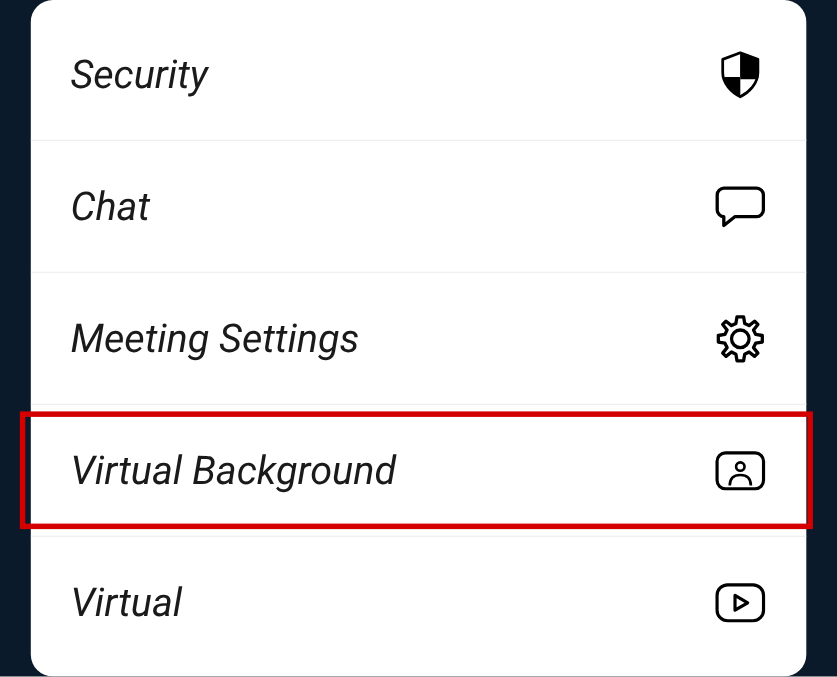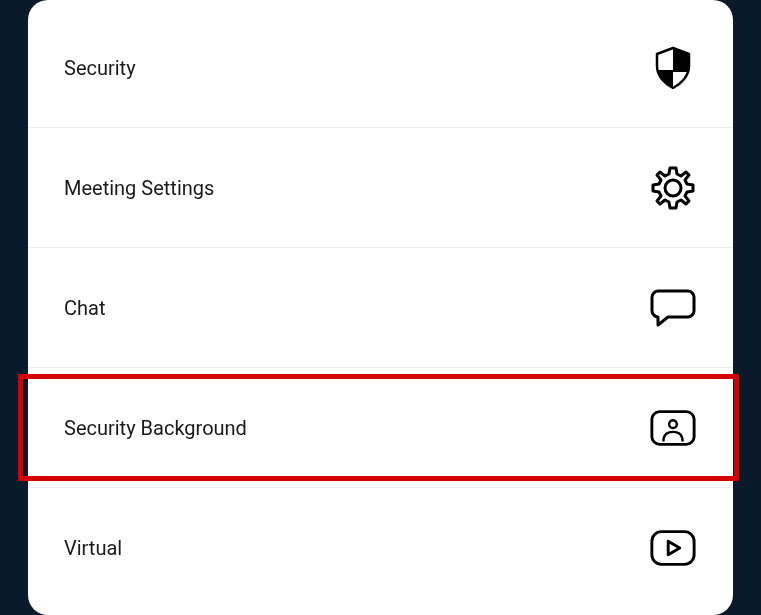--- a/index.html
+++ b/index.html
@@ -28,23 +28,24 @@
       justify-content: space-between;
       padding: 0 36px;
       height: 120px;
       border-bottom: 1px solid #ededed;
       position: relative;
     }
     .menu-item:last-child {
       border-bottom: none;
     }
     .menu-label {
-      font-size: 20px;
+      font-size: 36px;
       color: #1a1a1a;
       font-weight: 400;
+      font-style: italic;
     }
     .icon-wrap {
       width: 48px;
       height: 48px;
       display: flex;
       align-items: center;
       justify-content: center;
     }
     .highlight-box {
       position: absolute;
@@ -72,41 +73,41 @@
         <path d="M20 2 L36 8 L36 20 C36 22 35.5 24 35 26 L20 26 Z" fill="#000"></path>
         <path d="M20 26 L5 26 C5 24 4.5 22 4 20 L4 8 L20 2 Z" fill="none"></path>
         <path d="M20 2 L20 42 C12 38 4 30 4 20 L4 8 Z M20 2 L20 22 L4 22 L4 8 Z" fill="none"></path>
         <path d="M20 3 L35 8.5 L35 20 C35 22 34.8 23 34.5 24 L20 24 Z" fill="#000"></path>
         <path d="M20 24 L5.5 24 C5 28 8 36 20 41 L20 24 Z" fill="#000"></path>
       </svg>
     </span>
   </div>
 
   <div class="menu-item">
+    <span class="menu-label">Chat</span>
+    <span class="icon-wrap">
+      <svg width="46" height="42" viewBox="0 0 46 42">
+        <path d="M8 4 L38 4 C41 4 44 7 44 10 L44 24 C44 27 41 30 38 30 L18 30 L8 38 L8 30 C5 30 2 27 2 24 L2 10 C2 7 5 4 8 4 Z" fill="none" stroke="#000" stroke-width="3" stroke-linejoin="round"></path>
+      </svg>
+    </span>
+  </div>
+
+  <div class="menu-item">
     <span class="menu-label">Meeting Settings</span>
     <span class="icon-wrap">
       <svg width="44" height="44" viewBox="0 0 44 44">
         <path d="M22 14 A8 8 0 1 1 22 30 A8 8 0 1 1 22 14 Z" fill="none" stroke="#000" stroke-width="3"></path>
         <path d="M22 2 L25 2 L26 8 L30 10 L35 6 L38 9 L34 14 L36 18 L42 19 L42 25 L36 26 L34 30 L38 35 L35 38 L30 34 L26 36 L25 42 L19 42 L18 36 L14 34 L9 38 L6 35 L10 30 L8 26 L2 25 L2 19 L8 18 L10 14 L6 9 L9 6 L14 10 L18 8 L19 2 Z" fill="none" stroke="#000" stroke-width="3" stroke-linejoin="round"></path>
       </svg>
     </span>
   </div>
 
   <div class="menu-item">
-    <span class="menu-label">Chat</span>
-    <span class="icon-wrap">
-      <svg width="46" height="42" viewBox="0 0 46 42">
-        <path d="M8 4 L38 4 C41 4 44 7 44 10 L44 24 C44 27 41 30 38 30 L18 30 L8 38 L8 30 C5 30 2 27 2 24 L2 10 C2 7 5 4 8 4 Z" fill="none" stroke="#000" stroke-width="3" stroke-linejoin="round"></path>
-      </svg>
-    </span>
-  </div>
-
-  <div class="menu-item">
     <div class="highlight-box"></div>
-    <span class="menu-label">Security Background</span>
+    <span class="menu-label">Virtual Background</span>
     <span class="icon-wrap">
       <svg width="50" height="40" viewBox="0 0 50 40">
         <rect x="3" y="3" width="44" height="34" rx="8" fill="none" stroke="#000" stroke-width="3"></rect>
         <circle cx="25" cy="16" r="4" fill="none" stroke="#000" stroke-width="2.5"></circle>
         <path d="M15 34 C15 26 20 24 25 24 C30 24 35 26 35 34" fill="none" stroke="#000" stroke-width="2.5"></path>
       </svg>
     </span>
   </div>
 
   <div class="menu-item">

